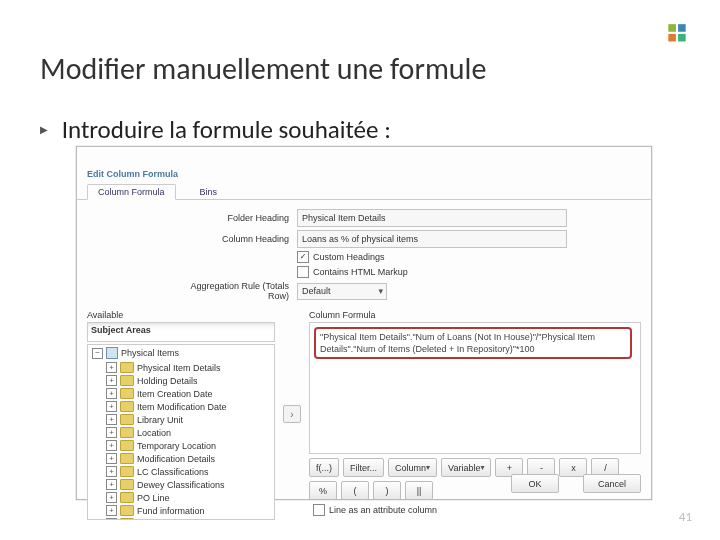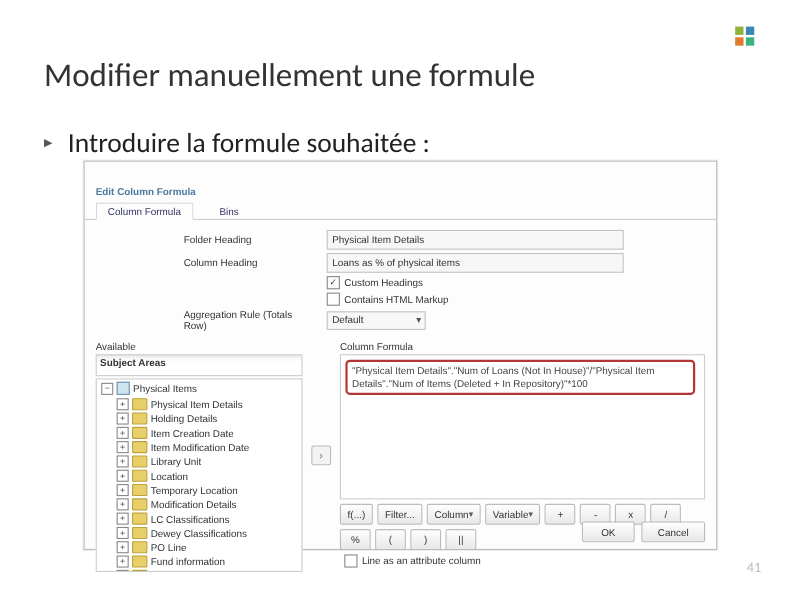--- a/index.html
+++ b/index.html
@@ -9,21 +9,21 @@
   .bullet-row{position:absolute;left:40px;top:114px;display:flex;align-items:center;gap:14px}
   .tri{font-size:10px;color:#555}
   .bullet-text{font-size:25px;color:#222}
   .shot{position:absolute;left:76px;top:146px;width:574px;height:352px;border:1px solid #bbb;background:#fdfdfd;box-shadow:0 0 0 1px #eee;font-family:Tahoma,Arial,sans-serif;font-size:9px;color:#333}
   .dlg-title{font-weight:700;color:#4a7aa1;padding:22px 10px 2px}
   .tabs{display:flex;gap:14px;padding:0 10px;border-bottom:1px solid #ccc;align-items:flex-end;height:18px}
   .tab{padding:2px 10px;color:#336}
   .tab.active{border:1px solid #ccc;border-bottom:1px solid #fdfdfd;border-radius:2px 2px 0 0;background:#fdfdfd;position:relative;top:1px}
   .form-area{padding:6px 10px 4px 90px}
   .form-row{display:flex;align-items:center;gap:8px;margin:3px 0}
-  .lbl{width:122px;text-align:left}
+  .lbl{width:122px;text-align:right}
   .inp{flex:1;border:1px solid #c3c3c3;background:#f7f7f7;padding:1px 4px;height:14px;line-height:14px;max-width:260px}
   .chk{display:flex;align-items:center;gap:4px}
   .chk .box{width:10px;height:10px;border:1px solid #888;display:inline-flex;align-items:center;justify-content:center;font-size:8px;line-height:8px}
   .sel{border:1px solid #c3c3c3;background:#f7f7f7;padding:0 14px 0 4px;height:15px;line-height:15px;position:relative;display:inline-block;width:70px}
   .sel::after{content:"▾";position:absolute;right:3px;top:0;font-size:9px;color:#555}
   .cols{display:flex;padding:0 10px;gap:8px;height:212px}
   .left{width:188px;display:flex;flex-direction:column}
   .hdr{font-size:9px;color:#333;padding:2px 0}
   .sa{border:1px solid #ccc;background:#fff;padding:2px 3px;height:14px;font-weight:400;box-shadow:inset 0 6px 8px -8px #aaa}
   .tree{border:1px solid #ccc;background:#fff;flex:1;overflow:hidden;margin-top:2px}
@@ -34,21 +34,21 @@
   .cube{width:10px;height:10px;background:#d0e3f0;border:1px solid #6a93b3;display:inline-block}
   .mid{display:flex;flex-direction:column;justify-content:center;width:18px;align-items:center}
   .mid-btn{width:16px;height:16px;border:1px solid #bbb;border-radius:2px;background:#f3f3f3;display:flex;align-items:center;justify-content:center;font-size:10px;color:#4a7aa1}
   .right{flex:1;display:flex;flex-direction:column}
   .formula-box{border:1px solid #ccc;background:#fff;flex:1;padding:4px;position:relative}
   .highlight{border:2px solid #b43535;border-radius:4px;padding:2px 4px;width:calc(100% - 16px);font-size:9px;line-height:12px;color:#444}
   .btn-row{display:flex;gap:4px;margin-top:4px;flex-wrap:wrap;align-items:center}
   .btn{border:1px solid #bcbcbc;background:linear-gradient(#fefefe,#e8e8e8);border-radius:2px;height:17px;padding:0 6px;display:inline-flex;align-items:center;justify-content:center;font-size:9px;color:#333;min-width:14px}
   .btn.dd::after{content:" ▾";font-size:8px;color:#555}
   .attr-row{padding:4px;display:flex;align-items:center;gap:4px}
-  .ok-row{position:absolute;right:10px;bottom:6px;display:flex;gap:6px}
+  .ok-row{position:absolute;right:10px;bottom:6px;display:flex;gap:24px}
   .pagenum{position:absolute;right:28px;bottom:16px;font-size:13px;color:#bdbdbd}
 </style>
 </head>
 <body>
 <div class="slide">
 
   <div class="logo">
     <svg width="26" height="26" viewBox="0 0 24 24">
       <rect x="4" y="2" width="7" height="7" fill="#8fb43a"></rect>
       <rect x="13" y="2" width="7" height="7" fill="#3a87b4"></rect>

